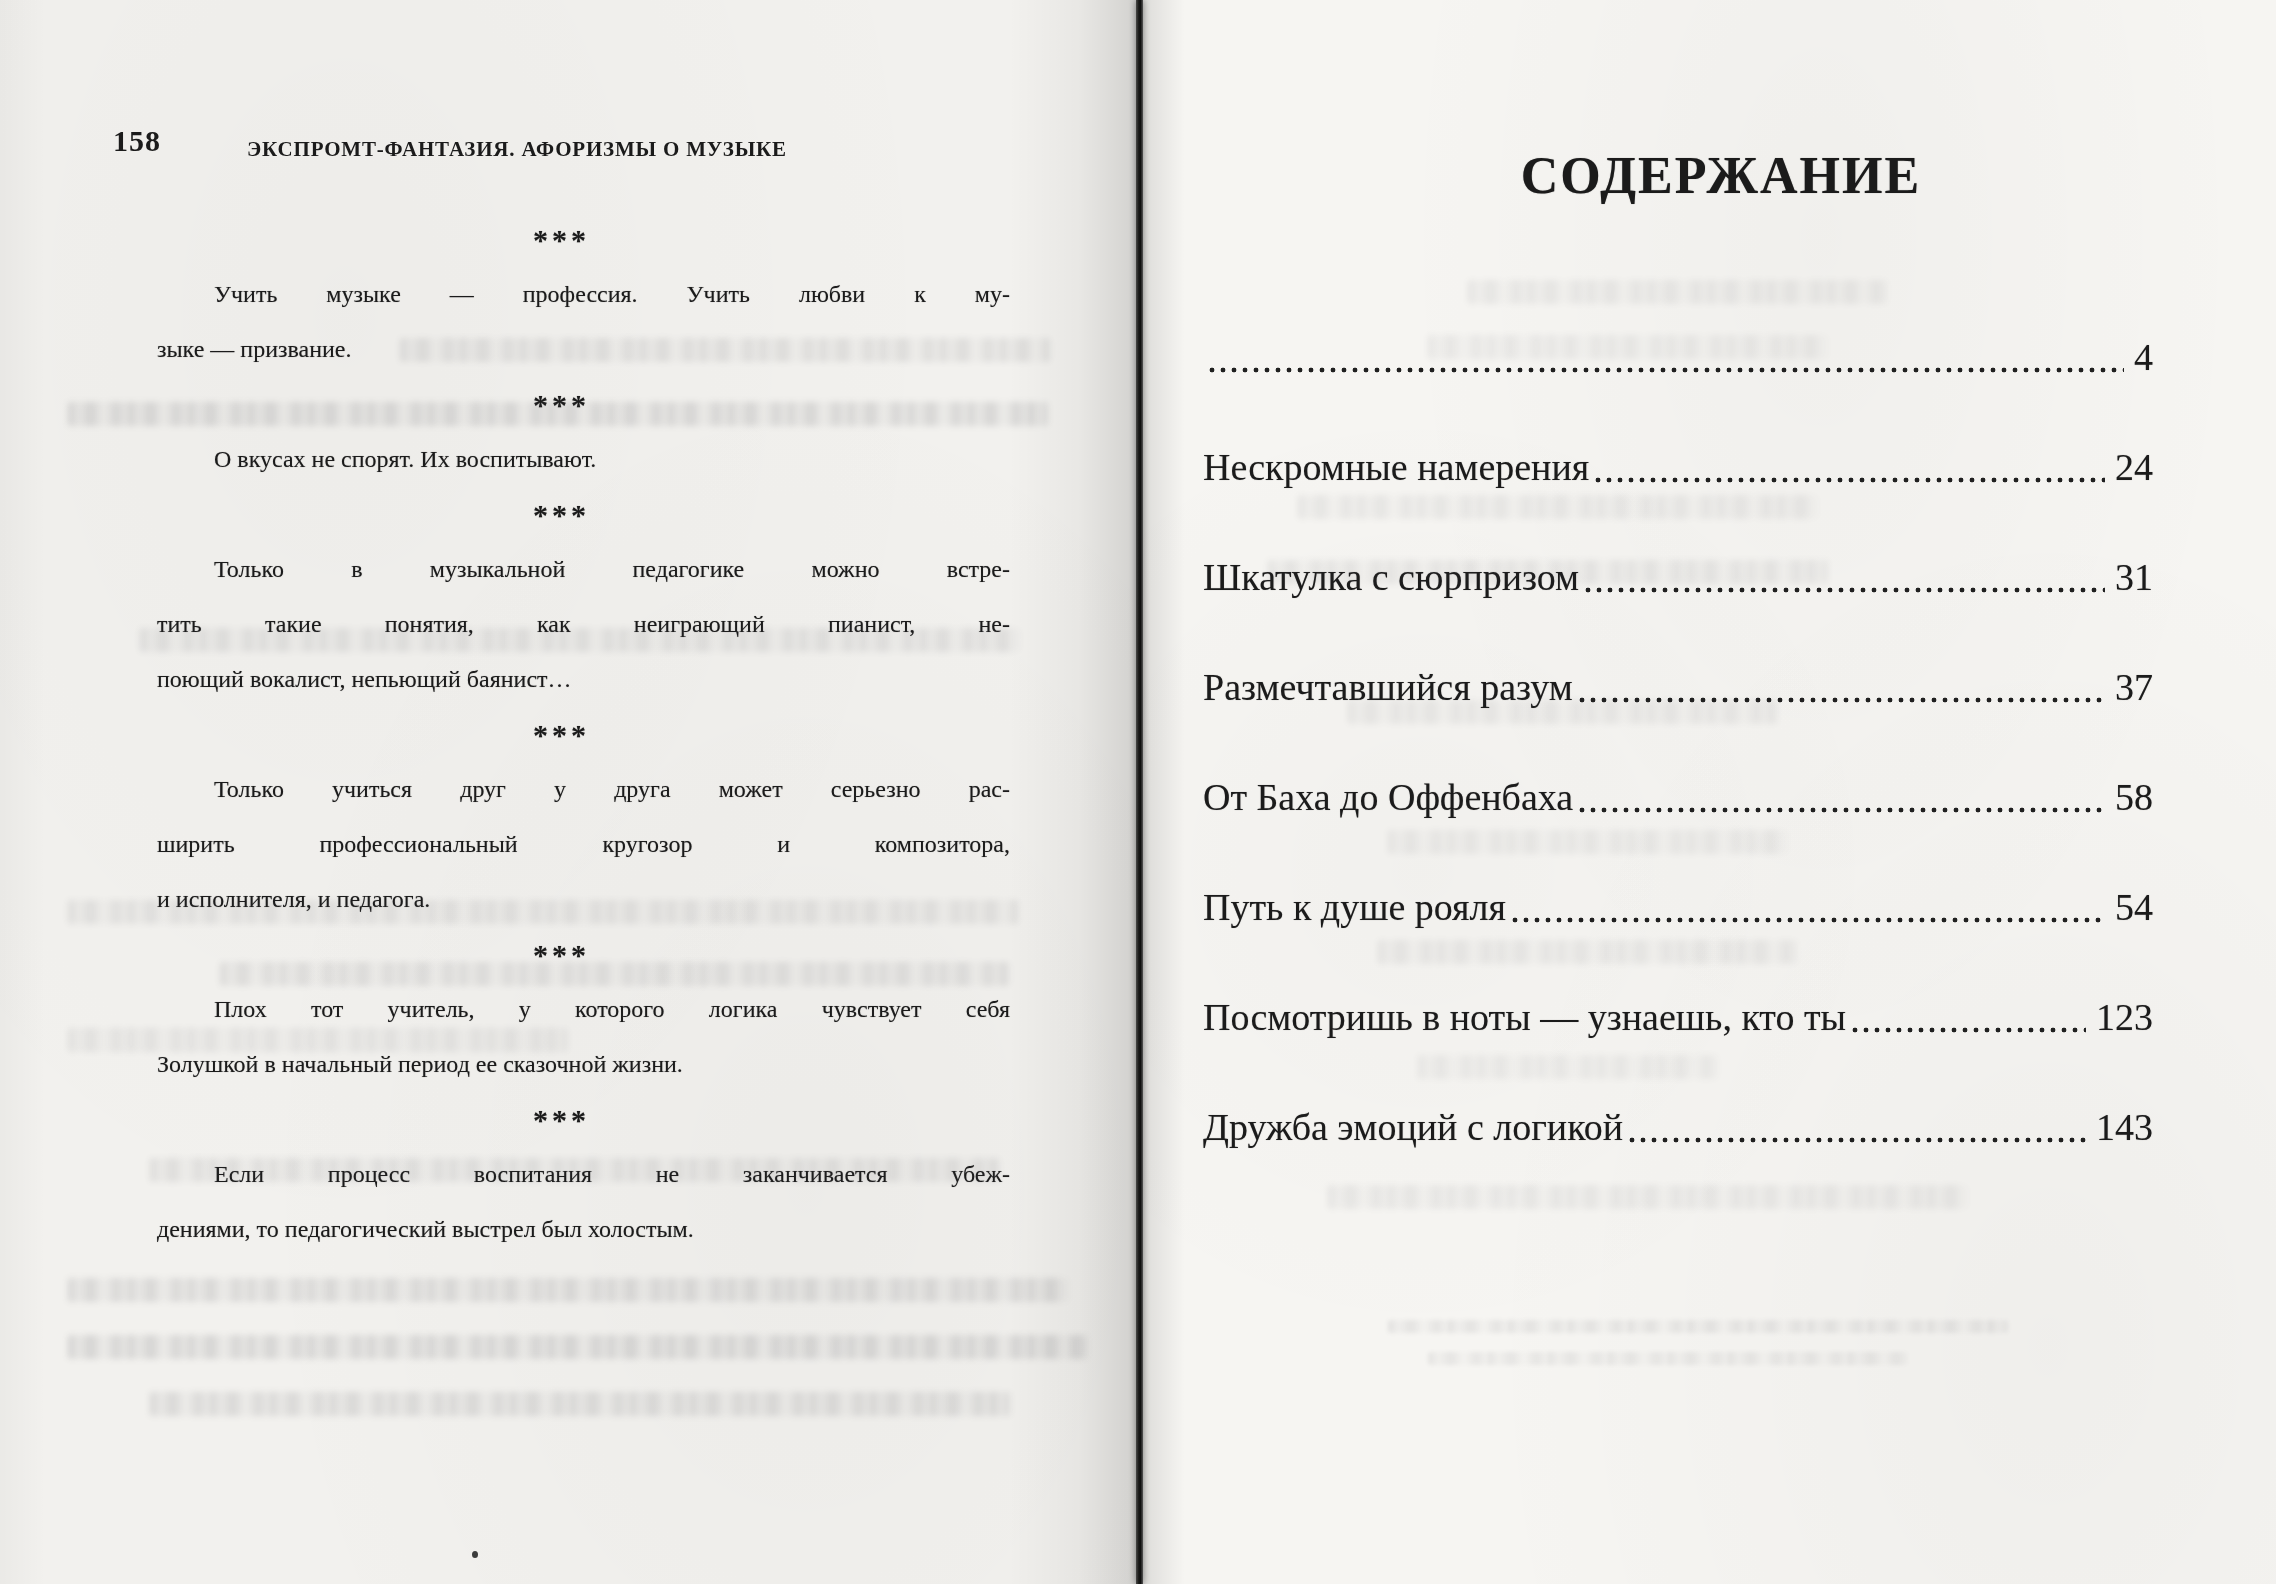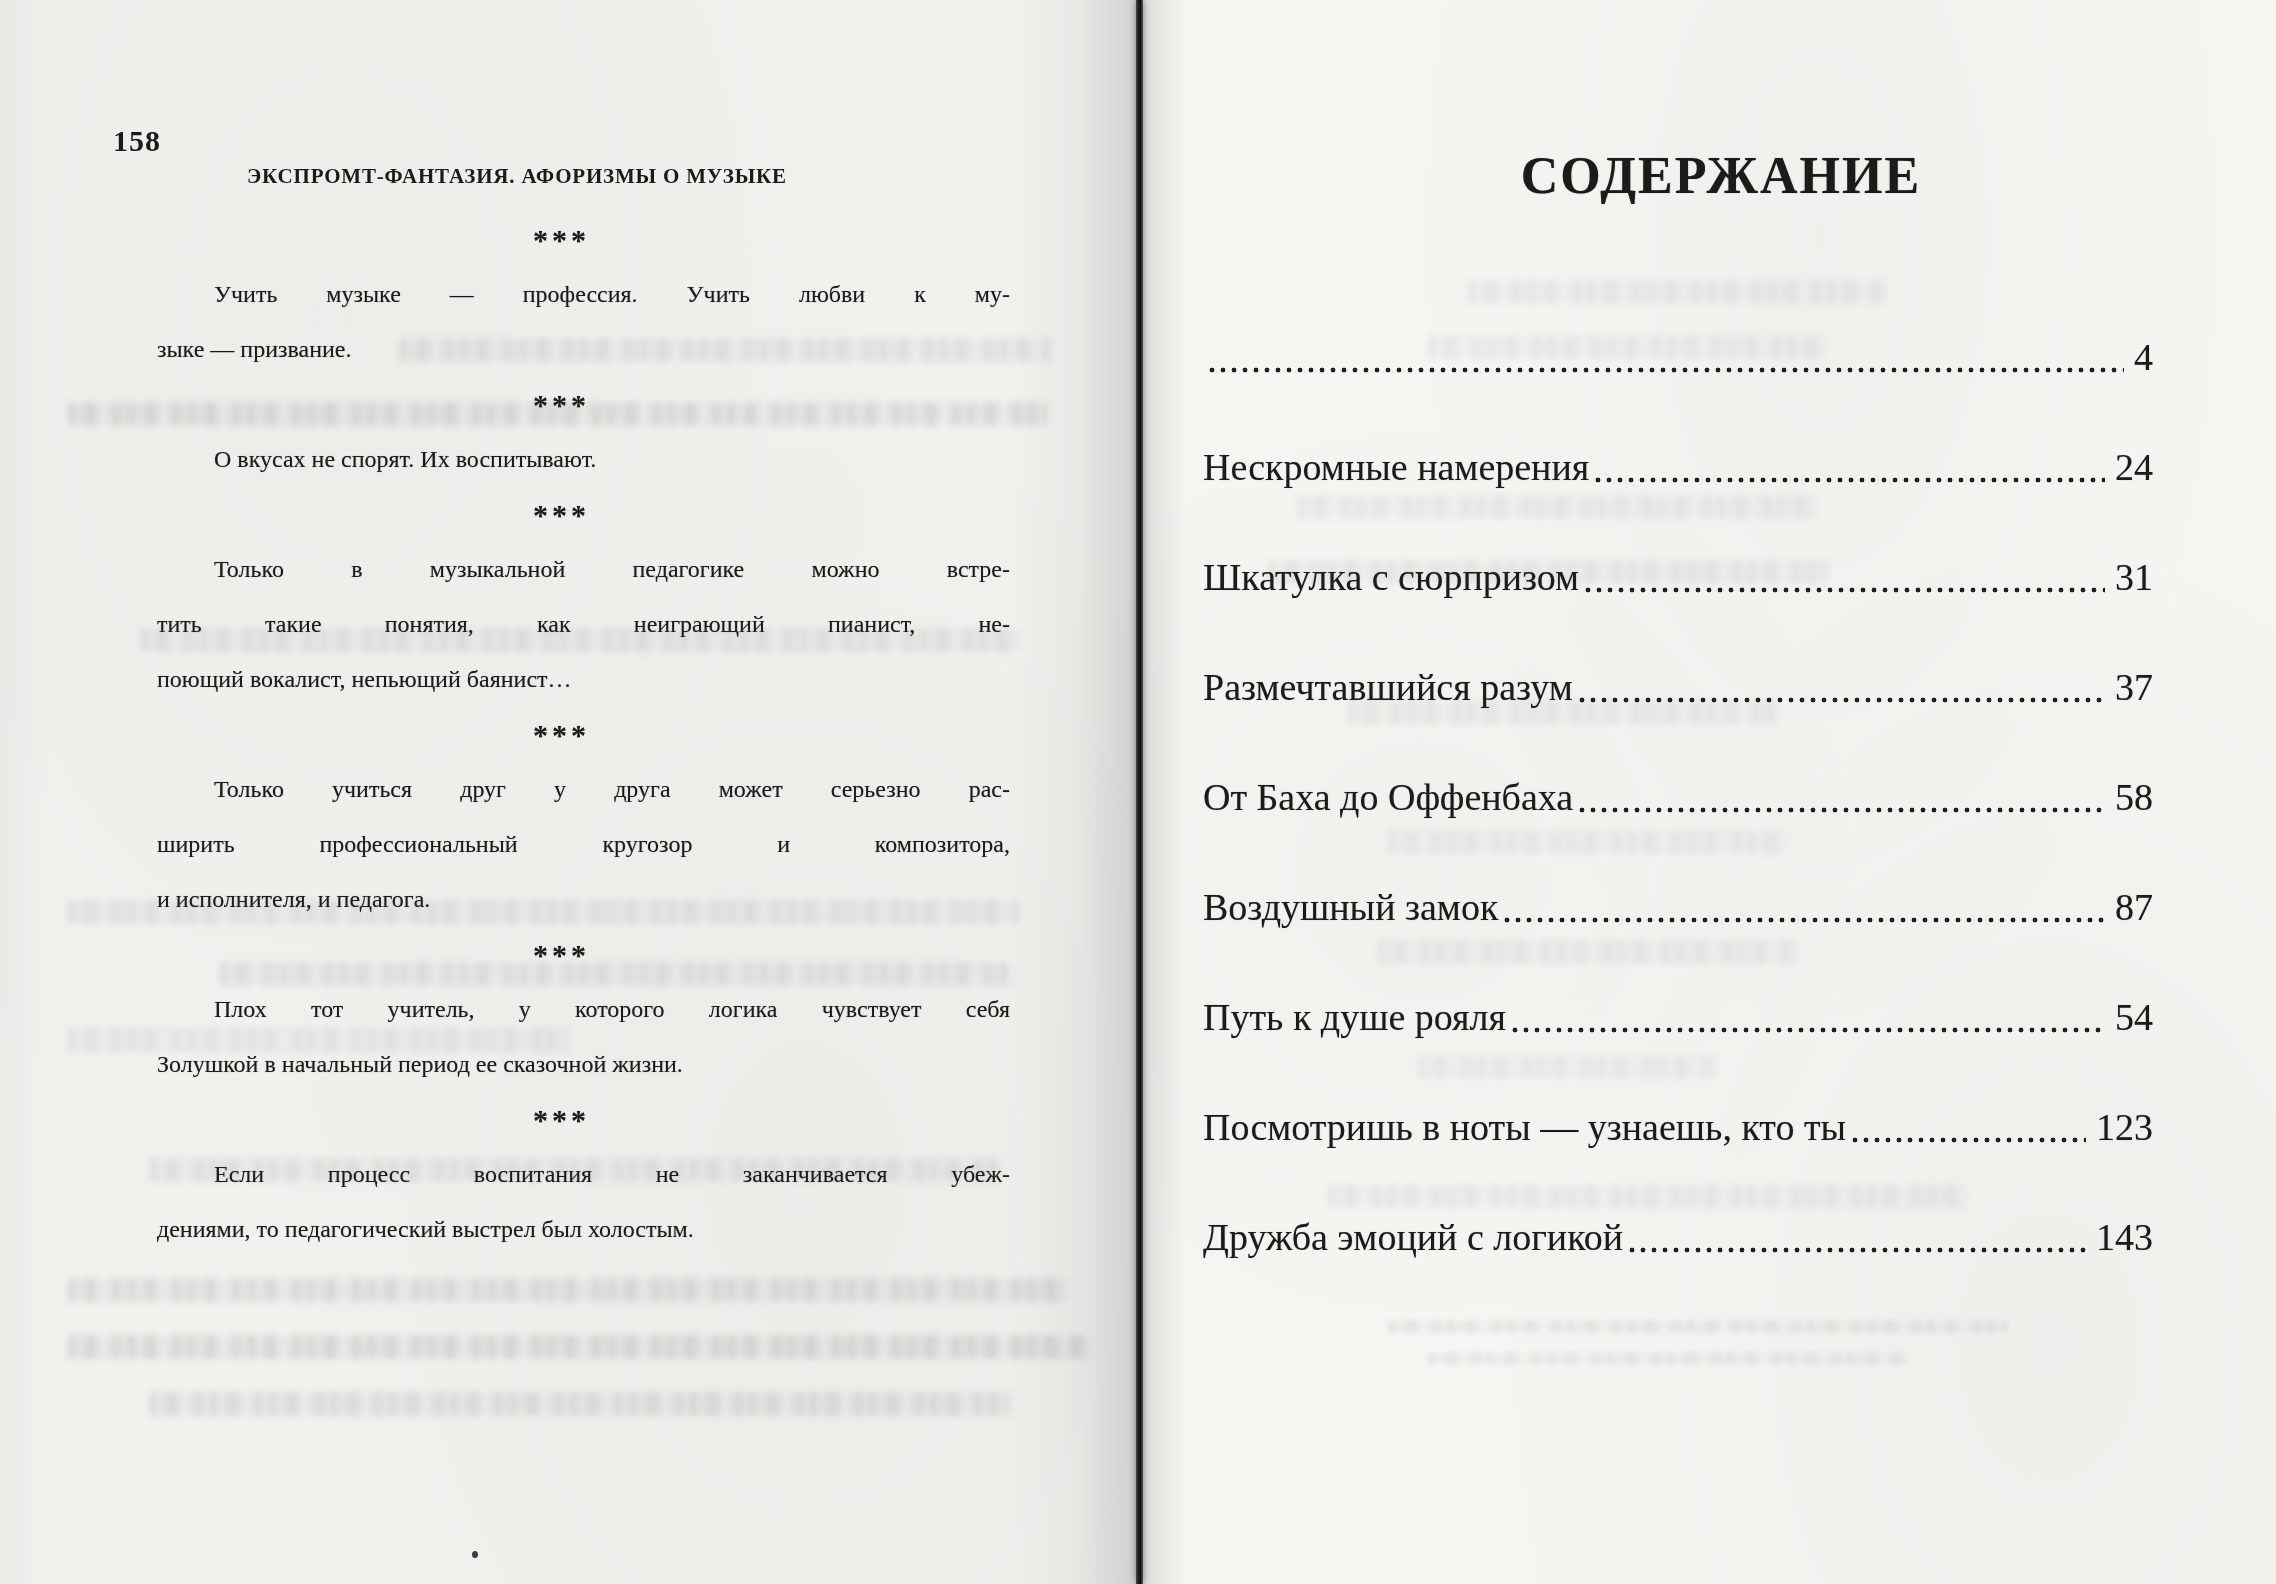--- a/index.html
+++ b/index.html
@@ -45,21 +45,20 @@
 
   
   .folio {
     position: absolute; left: 113px; top: 124px;
     font-size: 30px; font-weight: bold; letter-spacing: 1px;
   }
   .running-header {
     position: absolute; left: 247px; top: 137px;
     font-size: 21px; font-weight: bold; letter-spacing: 0.8px;
     white-space: nowrap;
-    margin-top: 27px;
   }
   #aphorisms {
     position: absolute; left: 113px; top: 212px; width: 897px;
   }
   .row { height: 55px; line-height: 55px; }
   .text-line {
     font-size: 24px;
     text-shadow: 0 0 1px rgba(25,25,25,0.4);
     white-space: nowrap;
     margin-left: 44px;
@@ -176,25 +175,20 @@
           <span class="toc-label">Размечтавшийся разум</span>
           <span class="leader"></span>
           <span class="toc-page">37</span>
         </div>
         <div class="toc-row">
           <span class="toc-label">От Баха до Оффенбаха</span>
           <span class="leader"></span>
           <span class="toc-page">58</span>
         </div>
         <div class="toc-row">
-          <span class="toc-label">Воздушный замок</span>
-          <span class="leader"></span>
-          <span class="toc-page">87</span>
-        </div>
-        <div class="toc-row">
           <span class="toc-label">Путь к душе рояля</span>
           <span class="leader"></span>
           <span class="toc-page">54</span>
         </div>
         <div class="toc-row">
           <span class="toc-label">Посмотришь в ноты — узнаешь, кто ты</span>
           <span class="leader"></span>
           <span class="toc-page">123</span>
         </div>
         <div class="toc-row">

